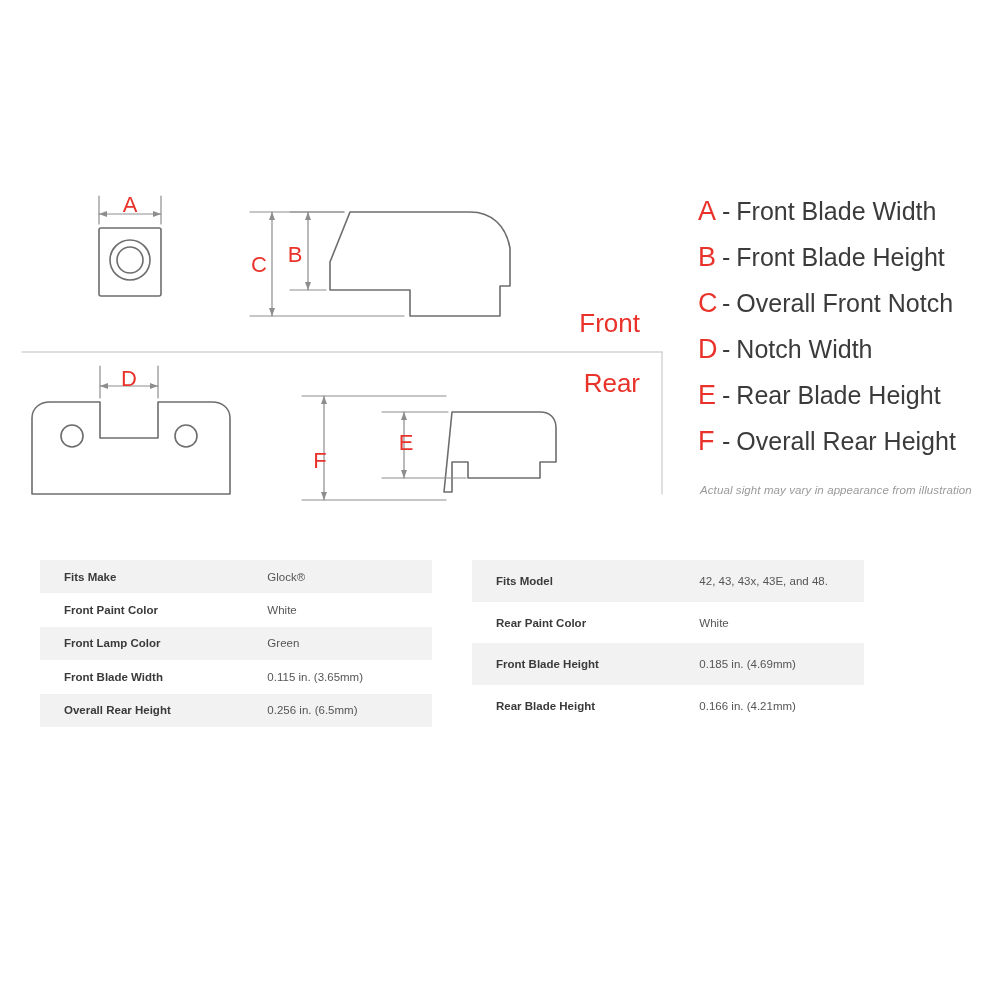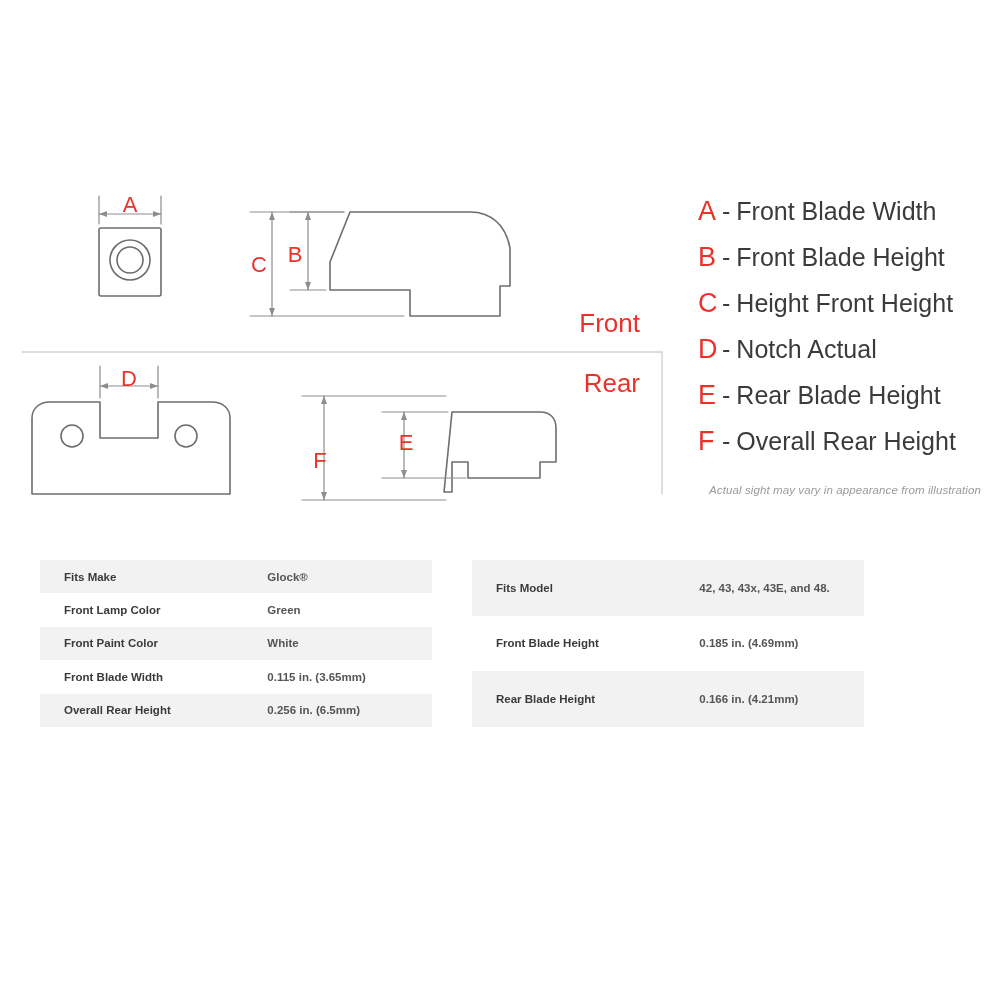--- a/index.html
+++ b/index.html
@@ -60,21 +60,21 @@
   }
   .legend-text {
     color: #3b3b3b;
     font-size: 25px;
   }
   .legend-note {
     position: absolute;
     left: 700px;
     top: 484px;
     width: 290px;
-    text-align: center;
+    text-align: left;
     font-size: 11.5px;
     font-style: italic;
     color: #9a9a9a;
     letter-spacing: 0.1px;
   }
 
   
   .tables {
     position: absolute;
     left: 0;
@@ -104,21 +104,21 @@
     padding: 0 0 0 24px;
     font-size: 11.5px;
     color: #444444;
   }
   .spec-table td.label {
     font-weight: bold;
     width: 58%;
     color: #3a3a3a;
   }
   .spec-table td.value {
-    font-weight: bold;
+    font-weight: normal;
     color: #555555;
     padding-left: 0;
   }
 </style>
 </head>
 <body>
 
 <div class="page">
 
   <div class="diagram">
@@ -221,26 +221,26 @@
       <span class="legend-text">Front Blade Width</span>
     </div>
     <div class="legend-row">
       <span class="legend-letter">B</span>
       <span class="legend-dash">-</span>
       <span class="legend-text">Front Blade Height</span>
     </div>
     <div class="legend-row">
       <span class="legend-letter">C</span>
       <span class="legend-dash">-</span>
-      <span class="legend-text">Height Front Height</span>
+      <span class="legend-text">Overall Front Notch</span>
     </div>
     <div class="legend-row">
       <span class="legend-letter">D</span>
       <span class="legend-dash">-</span>
-      <span class="legend-text">Notch Actual</span>
+      <span class="legend-text">Notch Width</span>
     </div>
     <div class="legend-row">
       <span class="legend-letter">E</span>
       <span class="legend-dash">-</span>
       <span class="legend-text">Rear Blade Height</span>
     </div>
     <div class="legend-row">
       <span class="legend-letter">F</span>
       <span class="legend-dash">-</span>
       <span class="legend-text">Overall Rear Height</span>
@@ -251,45 +251,49 @@
 
   <div class="tables">
 
     <table class="spec-table">
       <tbody>
         <tr>
           <td class="label">Fits Make</td>
           <td class="value">Glock®</td>
         </tr>
         <tr>
+          <td class="label">Front Paint Color</td>
+          <td class="value">White</td>
+        </tr>
+        <tr>
           <td class="label">Front Lamp Color</td>
           <td class="value">Green</td>
         </tr>
         <tr>
-          <td class="label">Front Paint Color</td>
-          <td class="value">White</td>
-        </tr>
-        <tr>
           <td class="label">Front Blade Width</td>
           <td class="value">0.115 in. (3.65mm)</td>
         </tr>
         <tr>
           <td class="label">Overall Rear Height</td>
           <td class="value">0.256 in. (6.5mm)</td>
         </tr>
       </tbody>
     </table>
 
     <table class="spec-table">
       <tbody>
         <tr>
           <td class="label">Fits Model</td>
           <td class="value">42, 43, 43x, 43E, and 48.</td>
         </tr>
         <tr>
+          <td class="label">Rear Paint Color</td>
+          <td class="value">White</td>
+        </tr>
+        <tr>
           <td class="label">Front Blade Height</td>
           <td class="value">0.185 in. (4.69mm)</td>
         </tr>
         <tr>
           <td class="label">Rear Blade Height</td>
           <td class="value">0.166 in. (4.21mm)</td>
         </tr>
       </tbody>
     </table>
 

